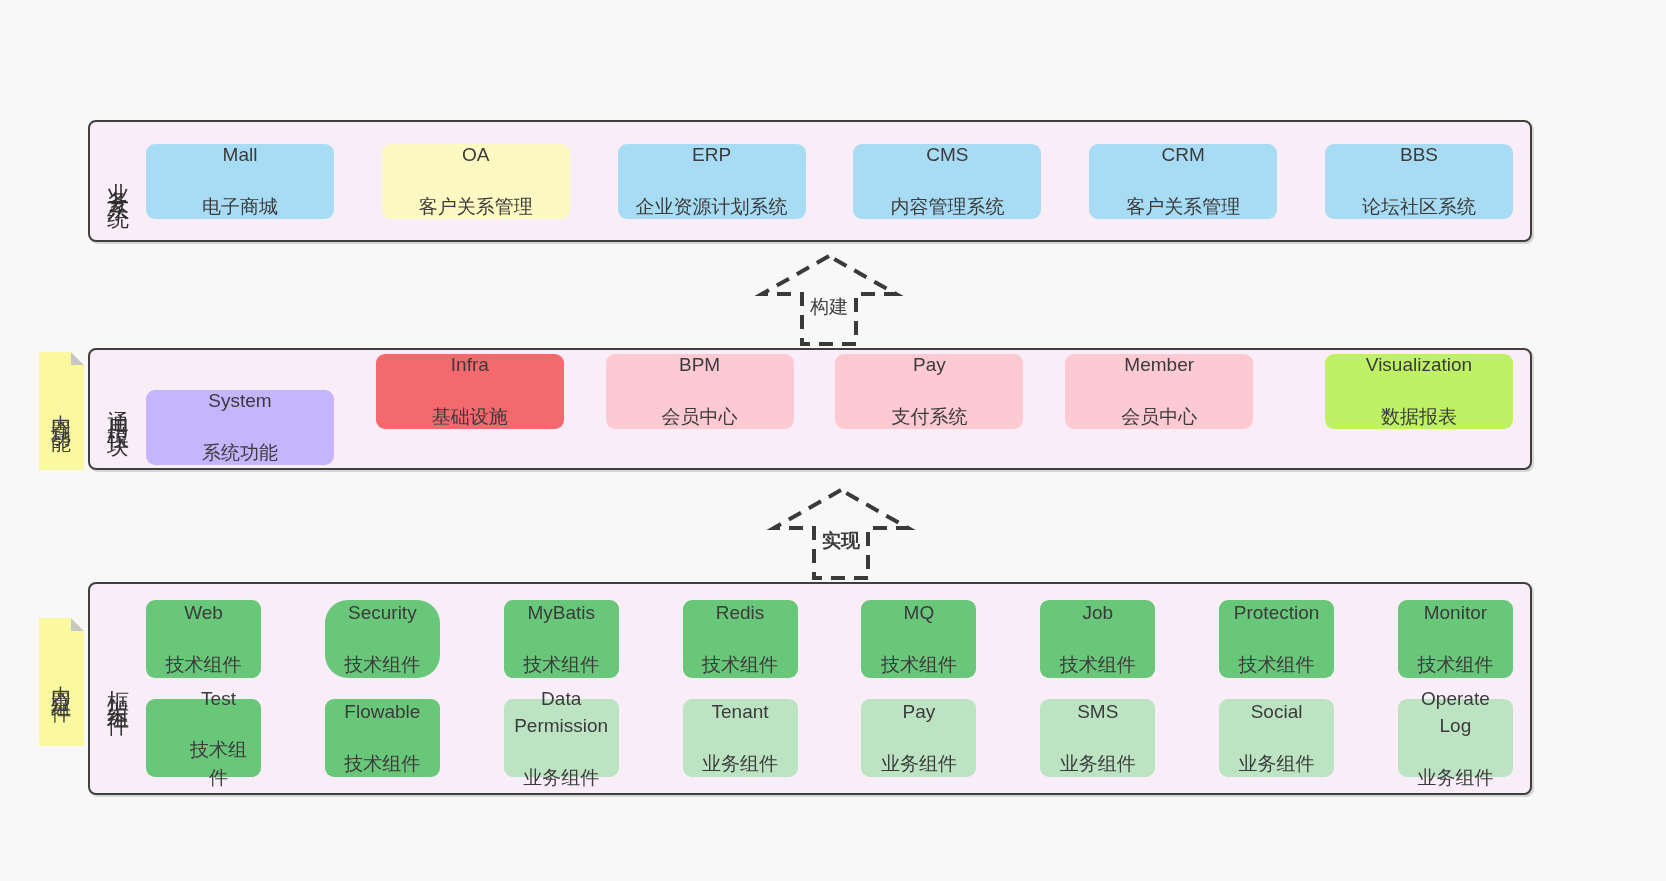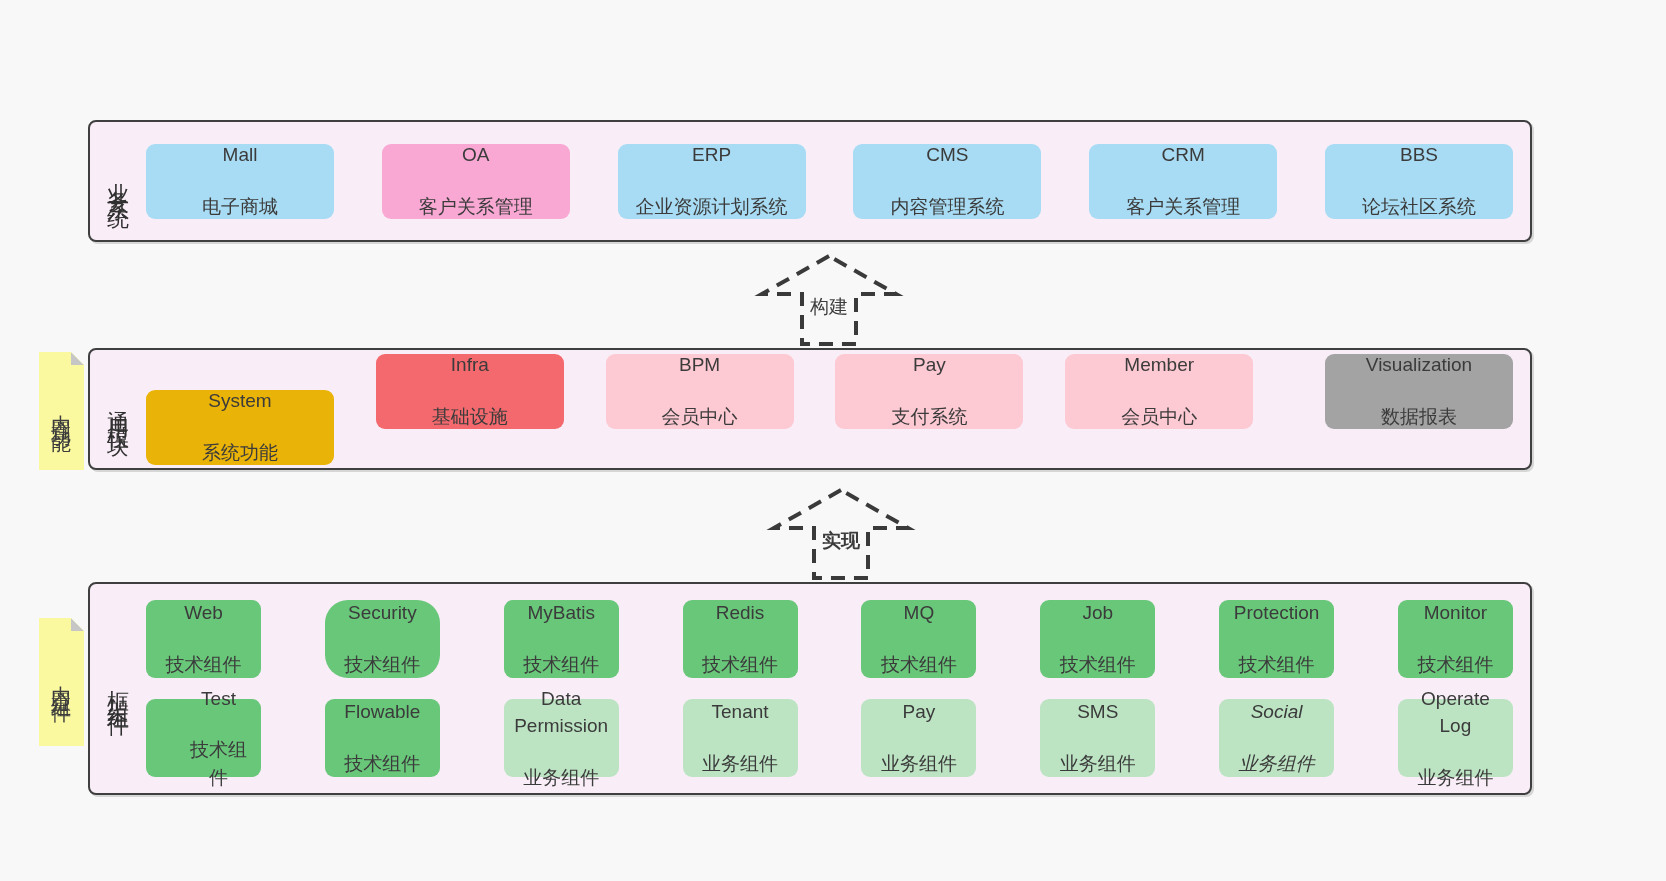--- a/index.html
+++ b/index.html
@@ -90,21 +90,21 @@
   <div class="layer" id="layer-business">
     <div class="layer-label-col">
       <div class="layer-label">业务系统</div>
     </div>
     <div class="rows-col">
         <div class="box-row">
           <div class="box" style="background: rgb(168, 220, 244);">
             <div class="box-title">Mall</div>
             <div class="box-sub">电子商城</div>
           </div>
-          <div class="box" style="background: #f9a8d4;">
+          <div class="box" style="background: #fef9c3;">
             <div class="box-title">OA</div>
             <div class="box-sub">客户关系管理</div>
           </div>
           <div class="box" style="background: rgb(168, 220, 244);">
             <div class="box-title">ERP</div>
             <div class="box-sub">企业资源计划系统</div>
           </div>
           <div class="box" style="background: rgb(168, 220, 244);">
             <div class="box-title">CMS</div>
             <div class="box-sub">内容管理系统</div>
@@ -132,41 +132,41 @@
     <div class="note-fold"></div>
     <div class="note-text">内置功能</div>
   </div>
 
   <div class="layer" id="layer-modules">
     <div class="layer-label-col">
       <div class="layer-label">通用模块</div>
     </div>
     <div class="rows-col">
         <div class="box-row">
-          <div class="box" style="background: #eab308; margin-top: 36px;">
+          <div class="box" style="background: #c4b5fd; margin-top: 36px;">
             <div class="box-title">System</div>
             <div class="box-sub">系统功能</div>
           </div>
           <div class="box" style="background: rgb(244, 105, 110);">
             <div class="box-title">Infra</div>
             <div class="box-sub">基础设施</div>
           </div>
           <div class="box" style="background: rgb(253, 201, 211);">
             <div class="box-title">BPM</div>
             <div class="box-sub">会员中心</div>
           </div>
           <div class="box" style="background: rgb(253, 201, 211);">
             <div class="box-title">Pay</div>
             <div class="box-sub">支付系统</div>
           </div>
           <div class="box" style="background: rgb(253, 201, 211);">
             <div class="box-title">Member</div>
             <div class="box-sub">会员中心</div>
           </div>
-          <div class="box" style="background: #a3a3a3; margin-left: 30px;">
+          <div class="box" style="background: #bef264; margin-left: 30px;">
             <div class="box-title">Visualization</div>
             <div class="box-sub">数据报表</div>
           </div>
         </div>
       </div>
   </div>
 
   <div class="arrow" id="arrow-implement">
     <svg viewBox="0 0 150 96">
       <path d="M75 4 L8 42 L48 42 L48 92 L102 92 L102 42 L142 42 Z" fill="none" stroke="#3a3a3a" stroke-width="4" stroke-dasharray="14 9"></path>
@@ -236,21 +236,21 @@
             <div class="box-sub">业务组件</div>
           </div>
           <div class="box" style="background: rgb(188, 228, 195);">
             <div class="box-title">Pay</div>
             <div class="box-sub">业务组件</div>
           </div>
           <div class="box" style="background: rgb(188, 228, 195);">
             <div class="box-title">SMS</div>
             <div class="box-sub">业务组件</div>
           </div>
-          <div class="box" style="background: rgb(188, 228, 195); font-style: italic;">
+          <div class="box" style="background: rgb(188, 228, 195);">
             <div class="box-title">Social</div>
             <div class="box-sub">业务组件</div>
           </div>
           <div class="box" style="background: rgb(188, 228, 195);">
             <div class="box-title">Operate Log</div>
             <div class="box-sub">业务组件</div>
           </div>
         </div>
       </div>
   </div>

